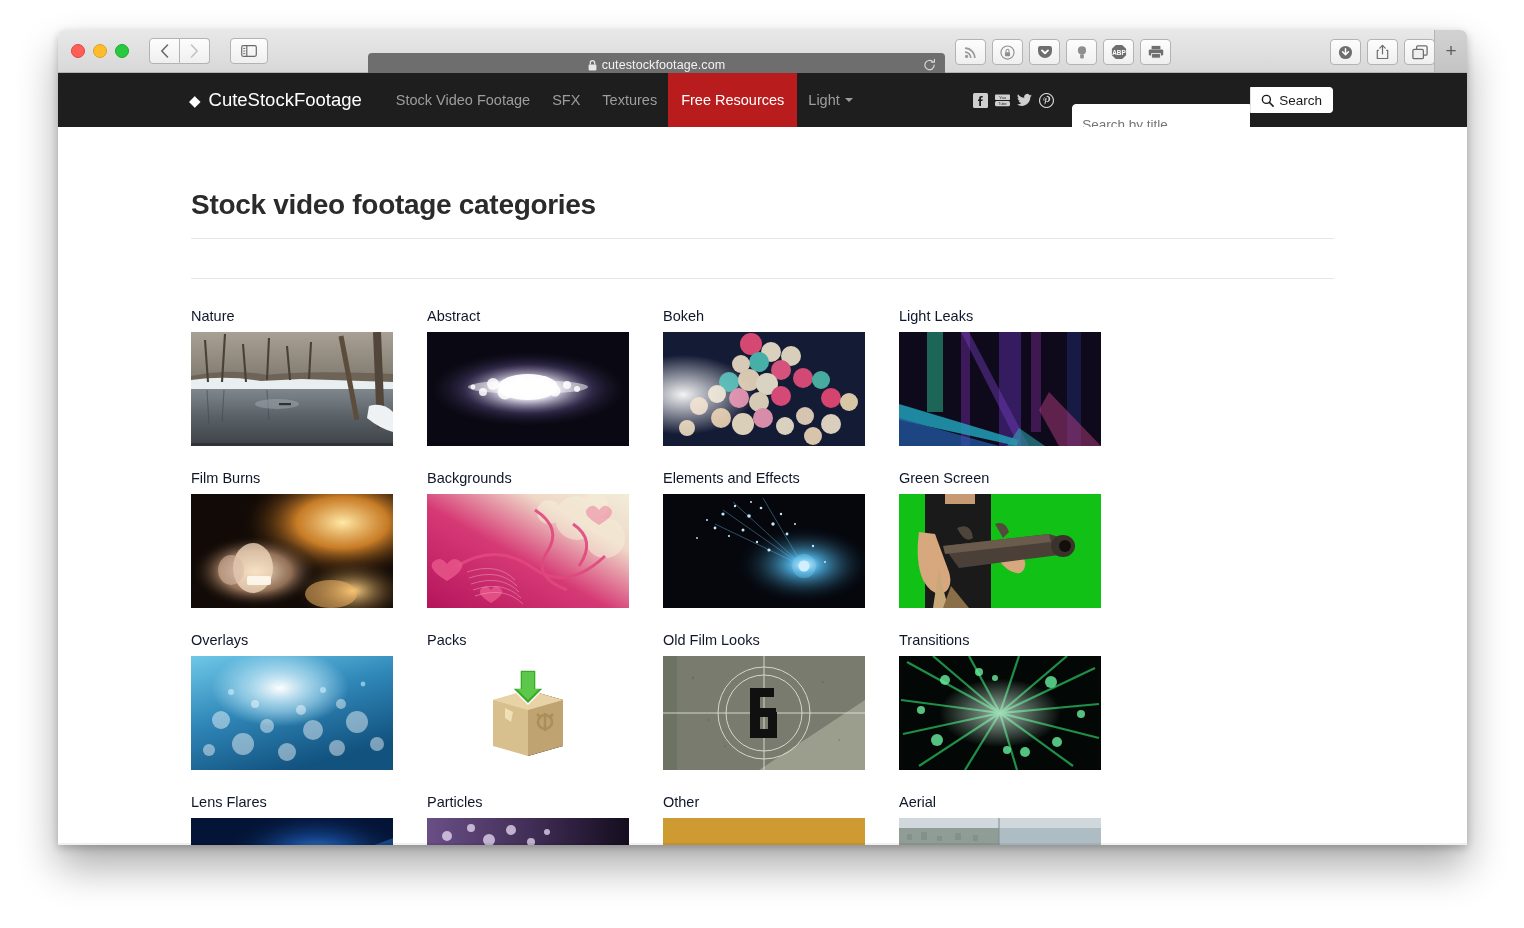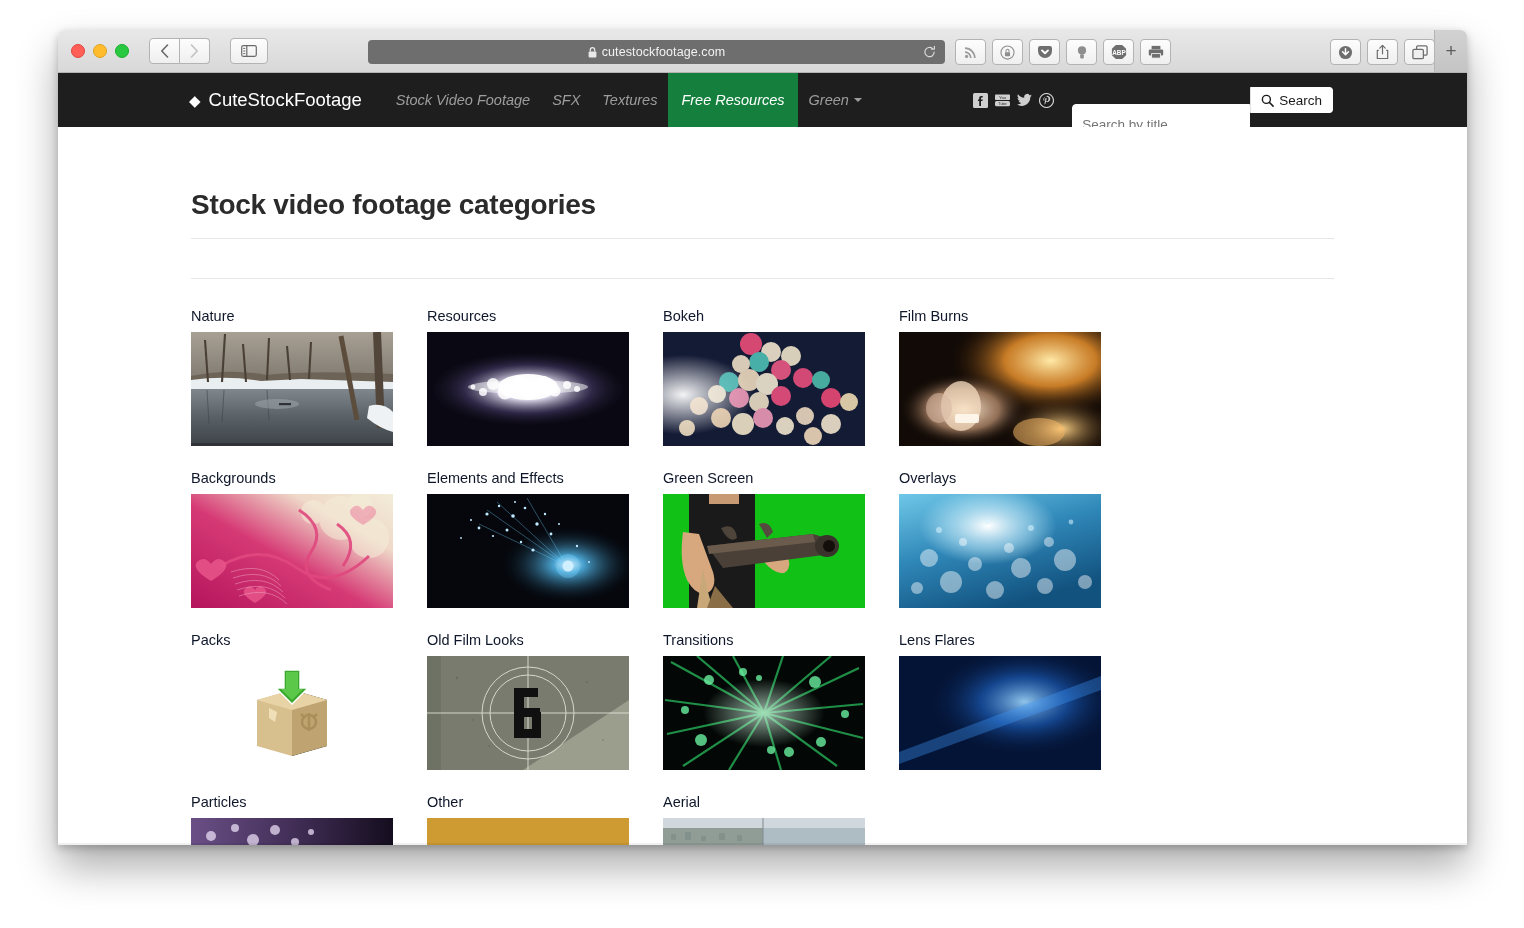--- a/index.html
+++ b/index.html
@@ -55,21 +55,21 @@
   .nav-group { display: flex; margin-left: 20px; }
   .nav-group .tb-btn { border-radius: 0; }
   .nav-group .tb-btn:first-child { border-radius: 4px 0 0 4px; }
   .nav-group .tb-btn:last-child  { border-radius: 0 4px 4px 0; border-left: none; }
   .nav-group .tb-btn.disabled { color: #c2c2c2; }
 
   #sidebar-btn { margin-left: 20px; width: 36px; }
 
   #urlbar-wrap {
     position: absolute;
-    left: 310px; top: 10px;
+    left: 310px; top: 23px;
     width: 577px; height: 24px;
   }
   #urlbar {
     width: 100%; height: 100%;
     background: #6e6e6e;
     border-radius: 4px;
     display: flex; align-items: center; justify-content: center;
     position: relative;
     box-sizing: border-box;
   }
@@ -107,29 +107,29 @@
     position: relative;
   }
   #brand {
     display: flex; align-items: center;
     margin-left: 131px;
     color: #ffffff;
     font-size: 18.5px;
     white-space: nowrap;
   }
   #brand-diamond { font-size: 15px; margin-right: 8px; line-height: 1; }
-  #nav-links { display: flex; align-items: stretch; margin-left: 23px; font-style: italic; }
+  #nav-links { display: flex; align-items: stretch; margin-left: 23px; }
   .nav-link {
     display: flex; align-items: center;
     padding: 0 11px;
     color: #9d9d9d;
     font-size: 14.5px;
     white-space: nowrap;
   }
-  .nav-link.active { background: #15803d; color: #ffffff; padding: 0 13px; }
+  .nav-link.active { background: #b91c1c; color: #ffffff; padding: 0 13px; }
   .caret {
     display: inline-block;
     margin-left: 5px;
     border-left: 4px solid transparent;
     border-right: 4px solid transparent;
     border-top: 4px solid #9d9d9d;
   }
 
   #social { display: flex; align-items: center; gap: 7px; margin-left: auto; }
   .soc { width: 15px; height: 15px; display:flex; align-items:center; justify-content:center; }
@@ -341,21 +341,21 @@
         <span id="brand-diamond">◆</span>
         <span>CuteStockFootage</span>
       </div>
 
       <div id="nav-links">
         <a class="nav-link">Stock Video Footage</a>
         <a class="nav-link">SFX</a>
         <a class="nav-link">Textures</a>
         <a class="nav-link active">Free Resources</a>
         <a class="nav-link">
-          <span>Green</span>
+          <span>Light</span>
           <span class="caret"></span>
         </a>
       </div>
 
       <div id="social">
         <span class="soc">
           <svg width="15" height="15" viewBox="0 0 15 15">
             <rect width="15" height="15" rx="1.5" fill="#cfcfcf"></rect>
             <path d="M9.7 4.6 H8.6 c-.4 0-.6.2-.6.6 V6.4 H9.7 L9.5 8.1 H8 V13 H6.2 V8.1 H5 V6.4 H6.2 V5.1 c0-1.3.8-2.1 2-2.1 h1.5 Z" fill="#1e1e1e"></path>
           </svg>
@@ -438,21 +438,21 @@
                     <path d="M76 58 L78 88"></path>
                 </g>
                 <ellipse cx="86" cy="72" rx="22" ry="5" fill="#9fa9b0" opacity="0.5"></ellipse>
                 <rect x="88" y="71" width="12" height="2.2" fill="#2e3236"></rect>
                 <rect x="0" y="111" width="202" height="3" fill="#2f3337"></rect>
               </svg>
             </div>
           </div>
 
           <div>
-            <a class="cat-label">Resources</a>
+            <a class="cat-label">Abstract</a>
             <div class="thumb">
               <svg viewBox="0 0 202 114" preserveAspectRatio="none">
                 <defs>
                   <radialGradient id="absG" cx="50%" cy="50%" r="55%">
                     <stop offset="0%" stop-color="#ffffff"></stop>
                     <stop offset="28%" stop-color="#e8e4f5" stop-opacity="0.92"></stop>
                     <stop offset="62%" stop-color="#4b4170" stop-opacity="0.55"></stop>
                     <stop offset="100%" stop-color="#0a0813" stop-opacity="0"></stop>
                   </radialGradient>
                 </defs>
@@ -511,20 +511,43 @@
                   <circle cx="142" cy="84" r="9" fill="#f0dcc0"></circle>
                   <circle cx="168" cy="92" r="10" fill="#f5e8cf"></circle>
                   <circle cx="36" cy="74" r="9" fill="#f6e6d2"></circle>
                   <circle cx="24" cy="96" r="8" fill="#f3e1c4"></circle>
                   <circle cx="150" cy="104" r="9" fill="#f2dcbc"></circle>
                 </g>
               </svg>
             </div>
           </div>
 
+          <div>
+            <a class="cat-label">Light Leaks</a>
+            <div class="thumb">
+              <svg viewBox="0 0 202 114" preserveAspectRatio="none">
+                <rect width="202" height="114" fill="#0c0a18"></rect>
+                <g opacity="0.8">
+                  <rect x="28" y="0" width="16" height="80" fill="#2fd6a0" opacity="0.75"></rect>
+                  <rect x="62" y="0" width="9" height="114" fill="#9b3ad8" opacity="0.55"></rect>
+                  <rect x="100" y="0" width="22" height="114" fill="#7a3ddb" opacity="0.6"></rect>
+                  <rect x="132" y="0" width="10" height="100" fill="#c43ce0" opacity="0.45"></rect>
+                  <rect x="168" y="0" width="14" height="114" fill="#3a4ed0" opacity="0.4"></rect>
+                </g>
+                <g opacity="0.85">
+                  <path d="M0 72 L120 108 L118 114 L0 88 Z" fill="#25d0e8"></path>
+                  <path d="M0 86 L100 114 L0 114 Z" fill="#2a7ee0" opacity="0.8"></path>
+                  <path d="M70 0 L130 114 L120 114 L62 0 Z" fill="#8f4ce8" opacity="0.55"></path>
+                  <path d="M150 60 L202 114 L160 114 L140 78 Z" fill="#e24a9a" opacity="0.6"></path>
+                  <path d="M120 96 L146 114 L108 114 Z" fill="#37e0e0" opacity="0.65"></path>
+                </g>
+                <rect width="202" height="114" fill="#120a22" opacity="0.25"></rect>
+              </svg>
+            </div>
+          </div>
 
           <div>
             <a class="cat-label">Film Burns</a>
             <div class="thumb">
               <svg viewBox="0 0 202 114" preserveAspectRatio="none">
                 <rect width="202" height="114" fill="#110a06"></rect>
                 <radialGradient id="fbG1" cx="75%" cy="25%" r="50%">
                   <stop offset="0%" stop-color="#ffe9a8"></stop>
                     <stop offset="45%" stop-color="#e8902c" stop-opacity="0.85"></stop>
                     <stop offset="100%" stop-color="#2a1508" stop-opacity="0"></stop>

